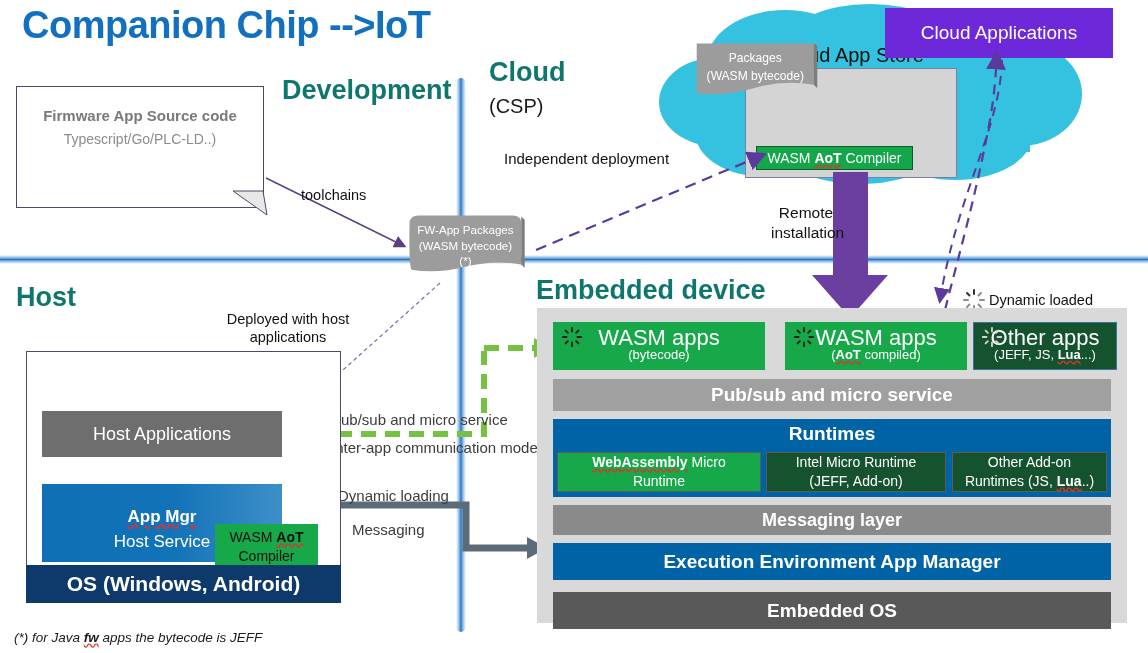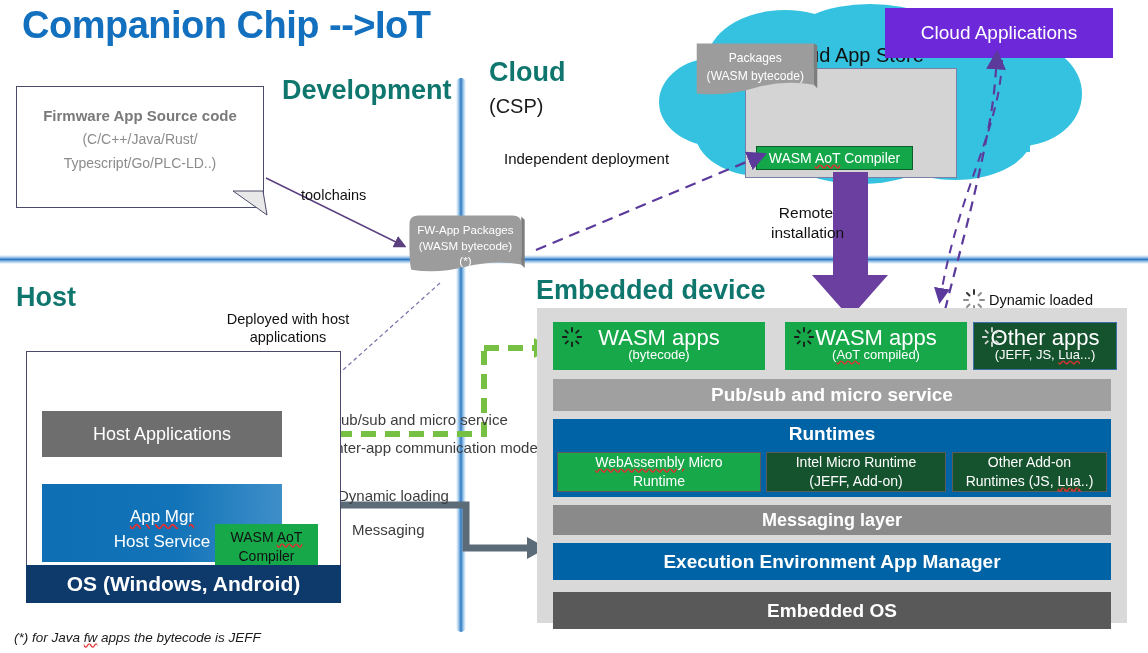--- a/index.html
+++ b/index.html
@@ -103,42 +103,41 @@
   #row-messaging{left:553px;top:505px;width:558px;height:30px;background:#8A8A8A;
                  color:#fff;font-size:18px;font-weight:bold;
                  display:flex;align-items:center;justify-content:center;}
   #row-eeam{left:553px;top:543px;width:558px;height:37px;background:#0063A6;
             color:#fff;font-size:19px;font-weight:bold;
             display:flex;align-items:center;justify-content:center;}
   #row-embos{left:553px;top:592px;width:558px;height:37px;background:#595959;
              color:#fff;font-size:19px;font-weight:bold;
              display:flex;align-items:center;justify-content:center;}
   .ul{text-decoration:underline;text-decoration-color:#e03030;
-      text-decoration-style:wavy;}
+      text-decoration-style:wavy;font-weight:bold;}
   svg{overflow:visible;}
 </style>
 </head>
 <body>
 
 <div id="stage">
 
   <div class="abs" id="hdiv"></div>
   <div class="abs" id="vdiv"></div>
 
   <div class="abs" id="title">Companion Chip --&gt;IoT</div>
 
   <div class="abs sec-head" id="dev-head">Development</div>
   <div class="abs sec-head" id="cloud-head">Cloud</div>
   <div class="abs" id="cloud-sub">(CSP)</div>
   <div class="abs sec-head" id="host-head">Host</div>
   <div class="abs sec-head" id="emb-head">Embedded device</div>
 
   <div class="abs" id="fw-box">
     <div class="t1">Firmware App Source code</div>
-    <div class="t2">(C/C++/Java/Rust/</div>
     <div class="t2">Typescript/Go/PLC-LD..)</div>
   </div>
   <svg class="abs" id="fw-tail" width="36" height="26">
     <polygon points="0,0 34,24 30,0" fill="#E8E8E8" stroke="#4a4a6a" stroke-width="1"></polygon>
   </svg>
 
   <svg class="abs" id="cloud" width="430" height="182" viewBox="0 0 430 182">
     <g fill="#35C2E0">
       <ellipse cx="130" cy="60" rx="78" ry="52"></ellipse>
       <ellipse cx="215" cy="38" rx="80" ry="36"></ellipse>

